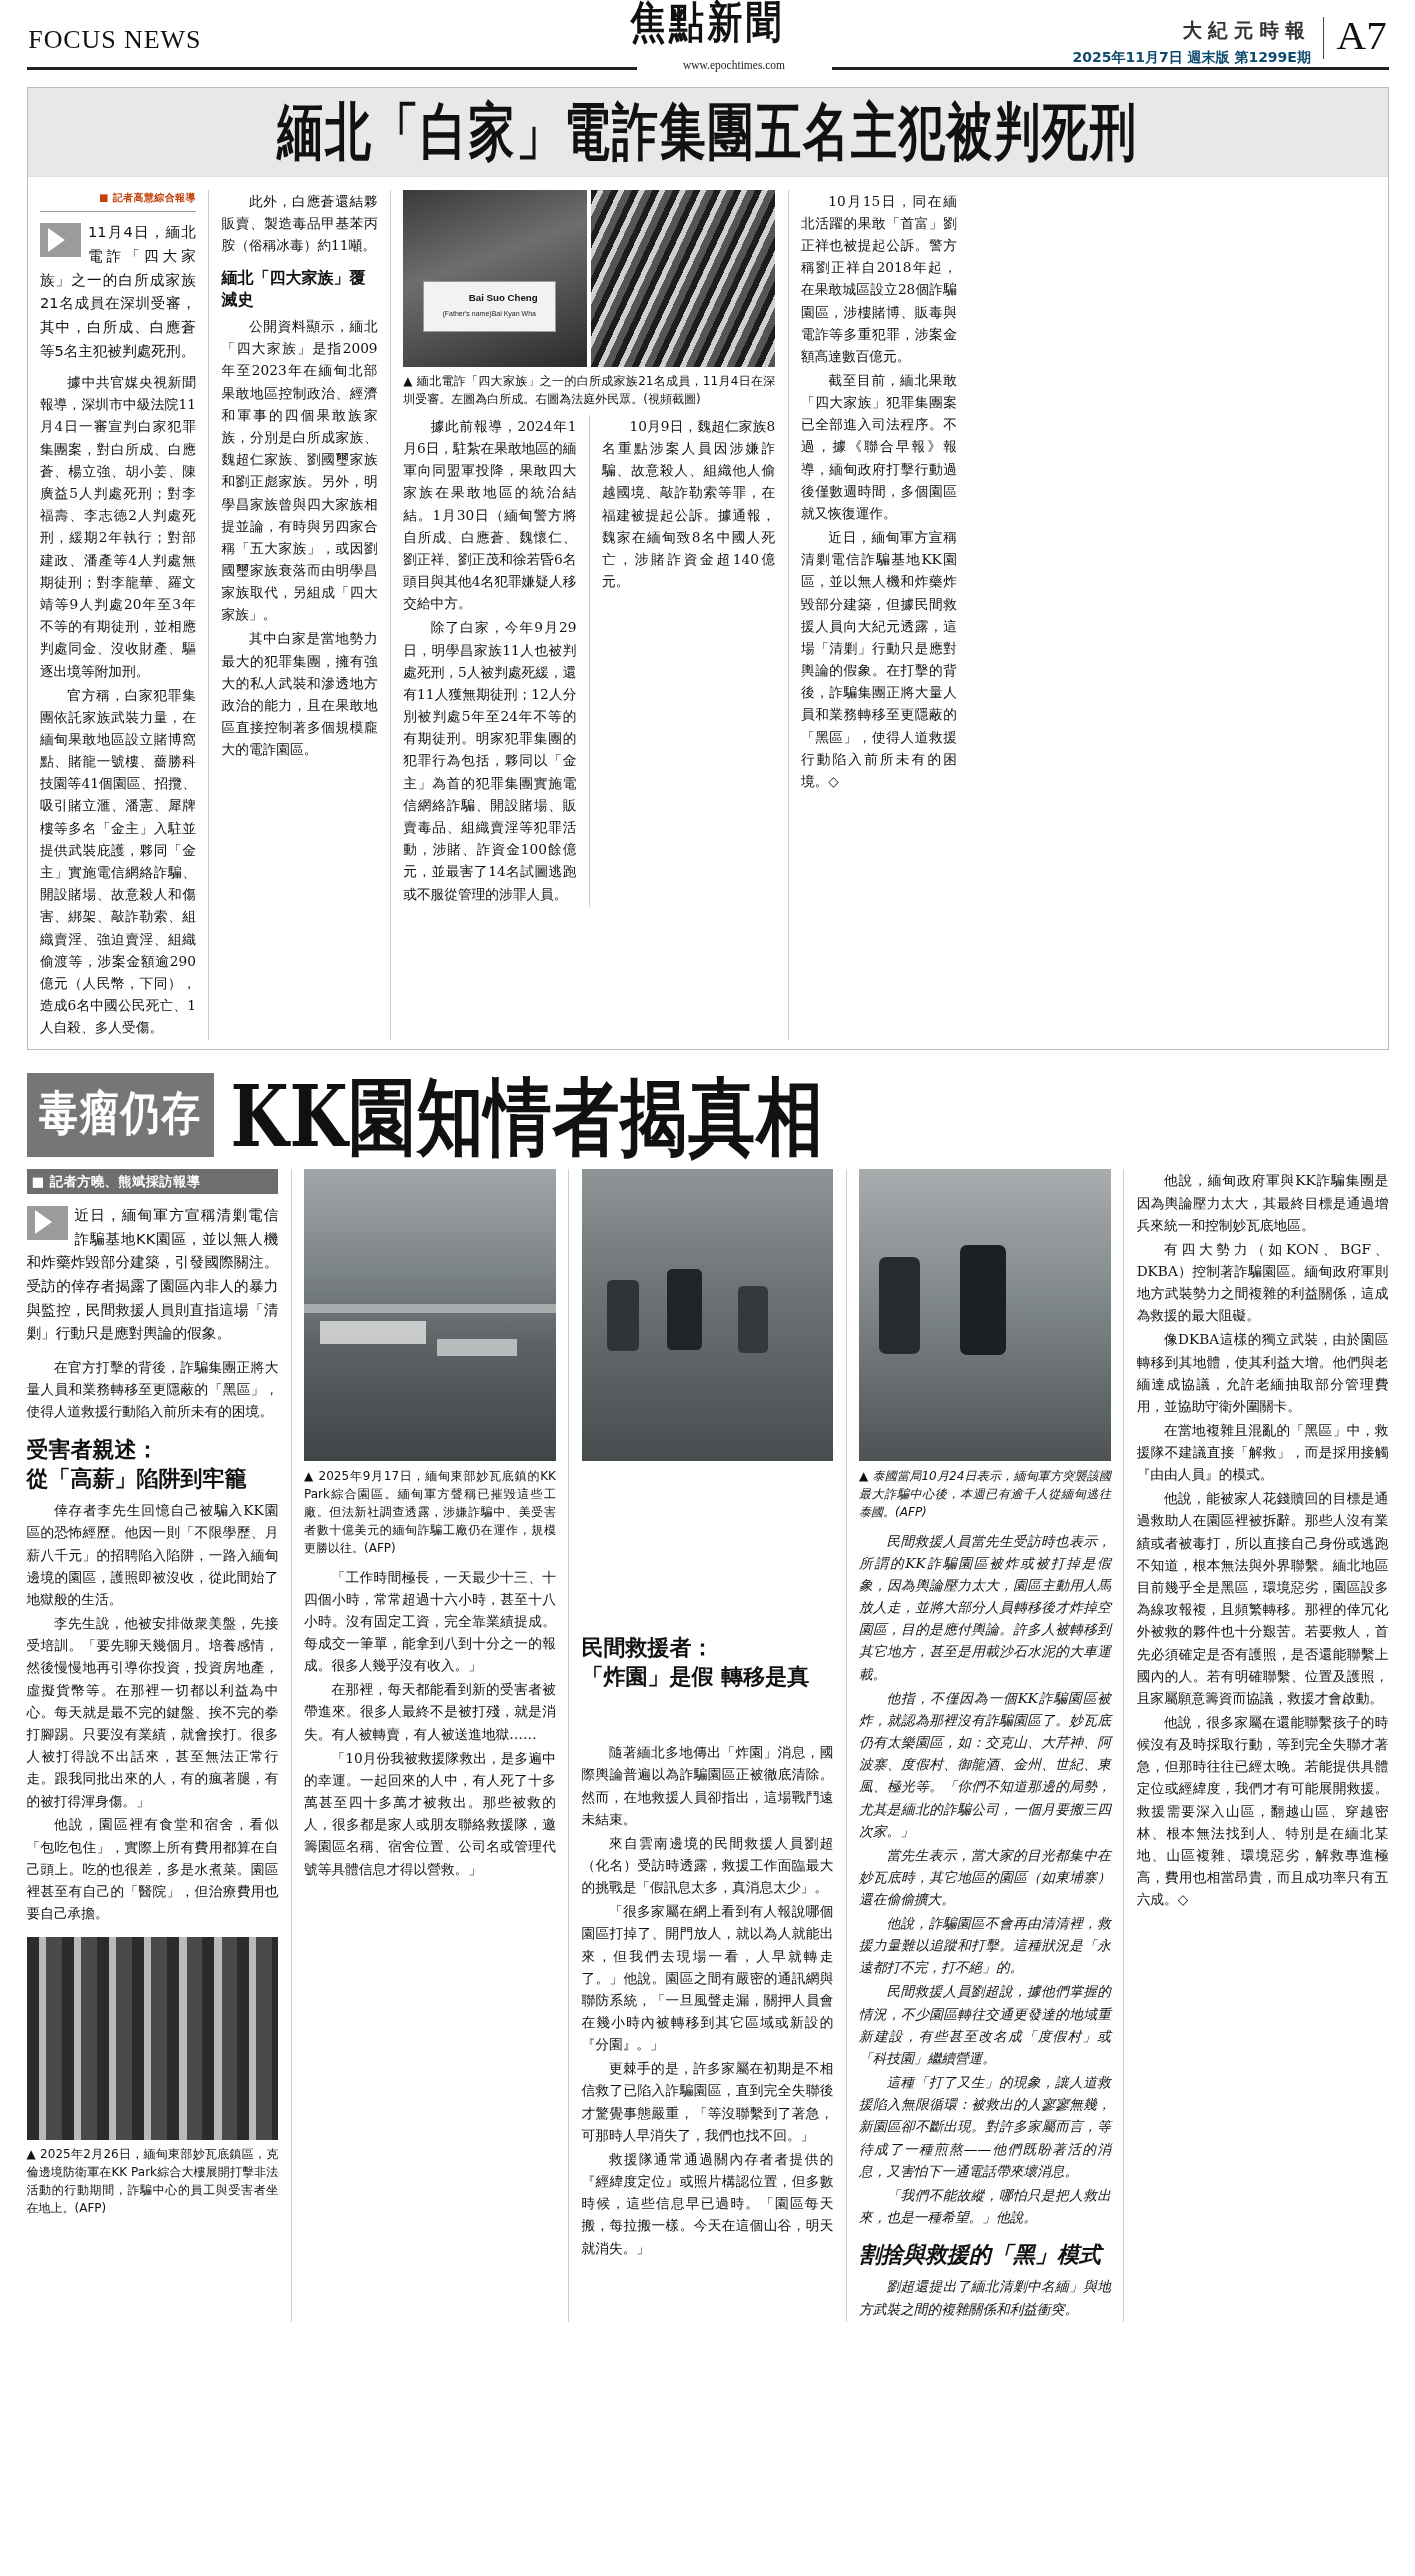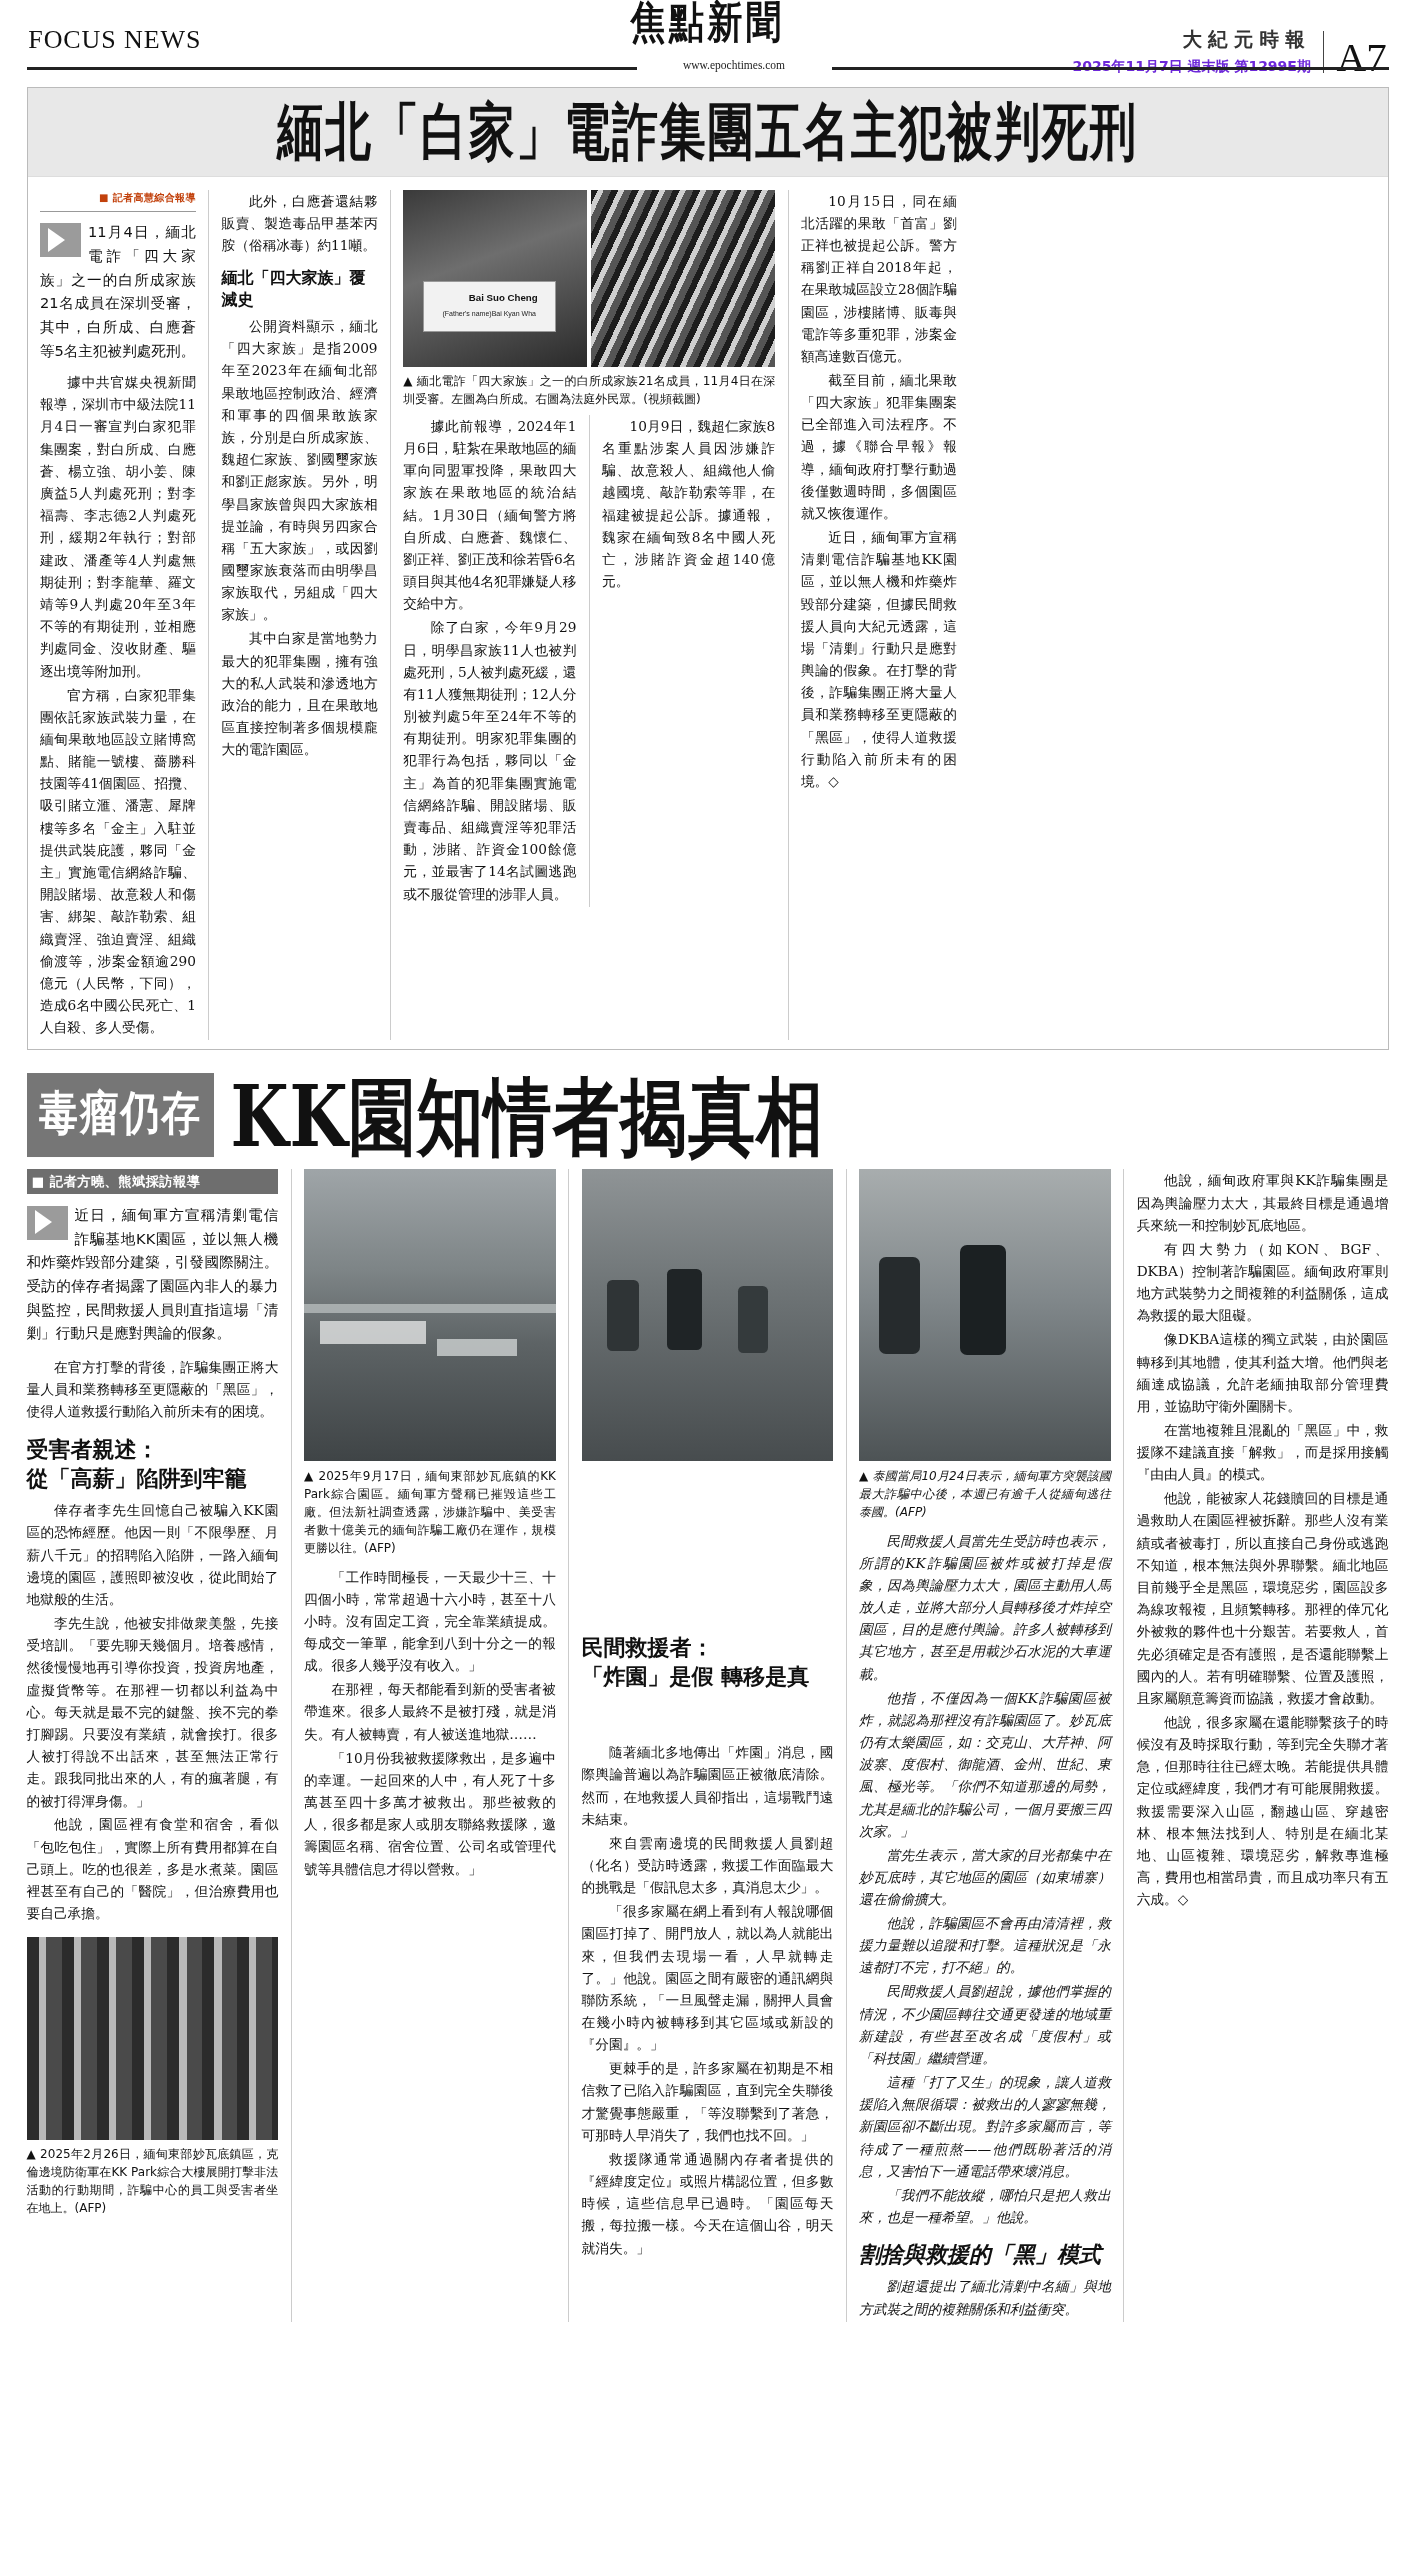--- a/index.html
+++ b/index.html
@@ -23,33 +23,33 @@
   }
   .center-head {
     position:absolute; left:0; right:0; top:5.3px; text-align:center;
   }
   .center-head .zh {
     font-family:"DejaVu Serif","Liberation Serif",serif;
     font-size:35px; font-weight:700; letter-spacing:3.5px;
     transform:scaleY(1.25); display:inline-block; transform-origin:center bottom;
   }
   .right-head {
-    position:absolute; right:1.8px; top:26px;
-    display:flex; align-items:flex-end; gap:12.4px;
+    position:absolute; right:1.8px; top:17px;
+    display:flex; align-items:flex-start; gap:12.4px;
   }
   .right-head .rh-text { text-align:right; }
   .right-head .brand {
     font-size:19.5px; font-weight:700; letter-spacing:6.2px;
     font-family:"DejaVu Sans","Liberation Sans",sans-serif;
     color:#333; margin-bottom:5.3px;
   }
   .right-head .issue {
     font-size:14px; font-weight:700; letter-spacing:0px;
     font-family:"DejaVu Sans","Liberation Sans",sans-serif;
-    color:#6d28d9;
+    color:#0c4a6e;
   }
   .right-head .divider { width:0.9px; background:#444; height:42px; margin-bottom:3.5px;}
   .right-head .pageno {
     font-family:"Liberation Serif","DejaVu Serif",serif;
     font-size:41px; line-height:.9; font-weight:400;
   }
   .rule-wrap { position:relative; height:10.6px; margin-top:1.8px;}
   .rule-line { position:absolute; left:0; right:0; top:3.5px; height:2.7px; background:#222; }
   .rule-gap { position:absolute; left:610px; width:195px; top:0; height:10.6px; background:#fff; }
   .rule-url {

